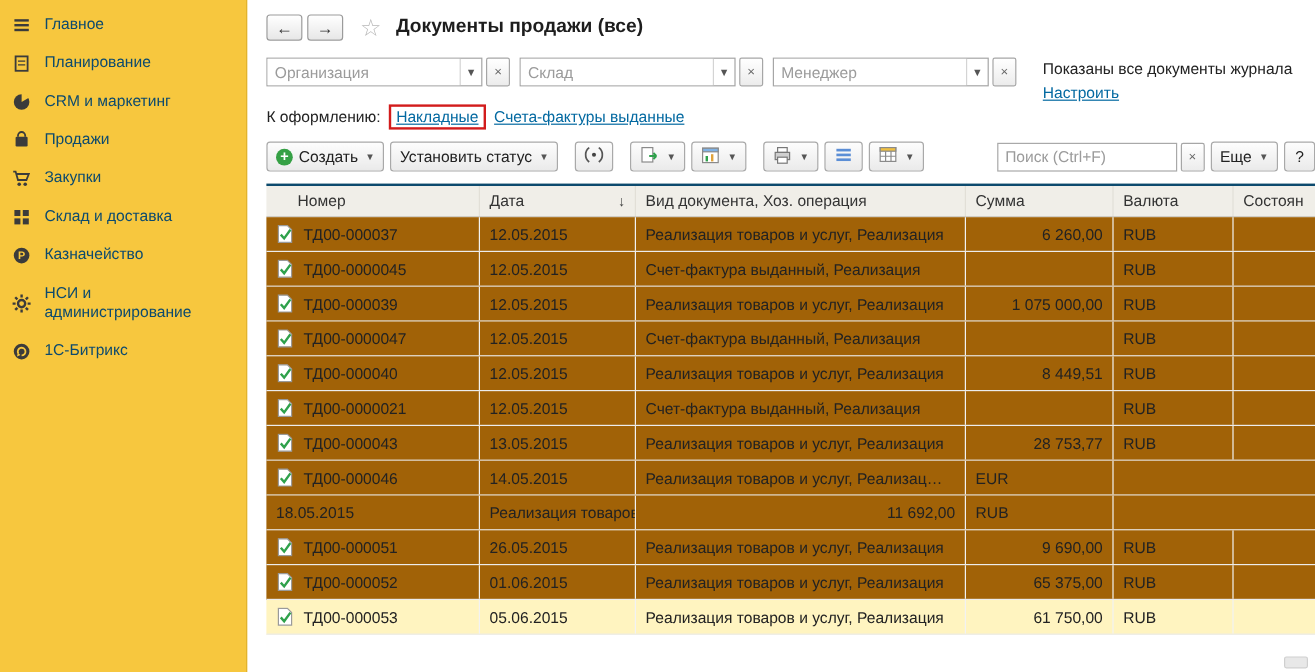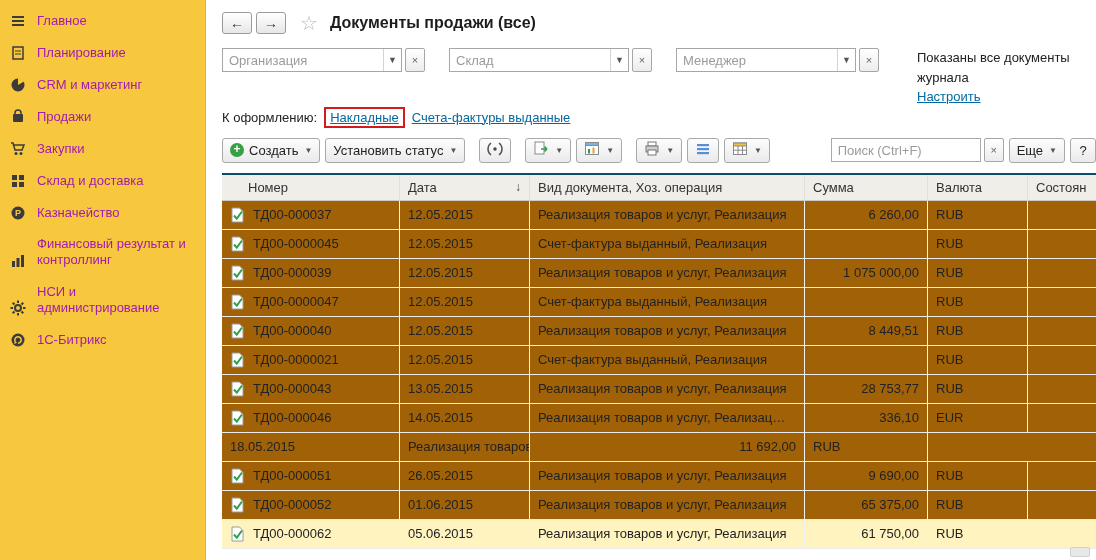--- a/index.html
+++ b/index.html
@@ -2,34 +2,34 @@
 <html><head>
 <meta charset="utf-8">
 <style>
   * { box-sizing: border-box; margin: 0; padding: 0; }
   html,body { width:1096px; height:560px; overflow:hidden; }
   body { font-family:"Liberation Sans", sans-serif; font-size:13px; color:#222; background:#fff; }
   .app { display:flex; width:1096px; height:560px; }
 
   
   .sidebar { width:206px; background:#f7c73e; border-right:1px solid #e2b32d; padding:12px 8px 10px 10px; display:flex; flex-direction:column; gap:15px; flex:none; }
-  .side-item { display:flex; gap:10px; align-items:flex-end; cursor:pointer; color:#a21caf; line-height:1.25; }
+  .side-item { display:flex; gap:10px; align-items:center; cursor:pointer; color:#0c4a6e; line-height:1.25; }
   .side-item .sicon { width:17px; flex:none; margin-top:1px; }
   .side-item svg { display:block; }
 
   
   .main { flex:1; padding:8px 0 0 16px; position:relative; overflow:hidden; }
 
   .titlebar { display:flex; align-items:center; height:30px; gap:4px; }
   .navbtn { width:30px; height:22px; border:1px solid #9b9b9b; border-radius:3px; background:linear-gradient(#ffffff,#e7e7e7); font-size:14px; font-weight:bold; color:#333; display:inline-flex; align-items:center; justify-content:center; cursor:pointer; }
   .star { font-size:20px; color:#b9b9b9; margin:0 8px 0 10px; cursor:pointer; }
   .page-title { font-size:16px; font-weight:700; color:#1d1d1d; }
 
   .filters { display:flex; align-items:flex-start; margin-top:10px; }
-  .combo { display:flex; align-items:center; margin-right:24px; }
+  .combo { display:flex; align-items:center; margin-right:8px; }
   .cbox { display:flex; align-items:center; width:180px; height:24px; border:1px solid #a6a6a6; background:#fff; }
   .cbox input { border:none; outline:none; flex:1; min-width:0; height:100%; padding:0 6px; font:13px "Liberation Sans",sans-serif; color:#222; }
   .cbox input::placeholder { color:#9b9b9b; }
   .caret-btn { width:18px; height:100%; display:flex; align-items:center; justify-content:center; border-left:1px solid #d4d4d4; color:#555; font-size:9px; cursor:pointer; flex:none; }
   .clear-btn { width:20px; height:24px; margin-left:3px; border:1px solid #a6a6a6; border-radius:2px; background:linear-gradient(#fff,#ececec); color:#666; font-size:11px; display:flex; align-items:center; justify-content:center; cursor:pointer; }
   .journal-info { margin-left:14px; line-height:1.5; }
   .journal-info .note { color:#222; }
   a.link { color:#0369a1; text-decoration:underline; cursor:pointer; }
 
   .quicklinks { margin-top:0; display:flex; align-items:center; gap:7px; }
@@ -134,30 +134,20 @@
           <svg width="16" height="16">
             <circle cx="8" cy="8" r="6.5" fill="#3b3b3b"></circle>
             <text x="8" y="11.2" text-anchor="middle" font-size="9" font-weight="bold" fill="#f7c73e" font-family="sans-serif">P</text>
           </svg>
         </span>
       <span>Казначейство</span>
     </div>
     <div class="side-item">
       <span class="sicon">
           <svg width="16" height="16">
-            <rect x="2" y="8" width="3" height="6" fill="#3b3b3b"></rect>
-            <rect x="6.5" y="5" width="3" height="9" fill="#3b3b3b"></rect>
-            <rect x="11" y="2" width="3" height="12" fill="#3b3b3b"></rect>
-          </svg>
-        </span>
-      <span>Финансовый результат и контроллинг</span>
-    </div>
-    <div class="side-item">
-      <span class="sicon">
-          <svg width="16" height="16">
             <circle cx="8" cy="8" r="3" fill="none" stroke="#3b3b3b" stroke-width="2"></circle>
             <g stroke="#3b3b3b" stroke-width="2">
               <line x1="8" y1="0.5" x2="8" y2="3"></line>
               <line x1="8" y1="13" x2="8" y2="15.5"></line>
               <line x1="0.5" y1="8" x2="3" y2="8"></line>
               <line x1="13" y1="8" x2="15.5" y2="8"></line>
               <line x1="2.7" y1="2.7" x2="4.5" y2="4.5"></line>
               <line x1="11.5" y1="11.5" x2="13.3" y2="13.3"></line>
               <line x1="13.3" y1="2.7" x2="11.5" y2="4.5"></line>
               <line x1="2.7" y1="13.3" x2="4.5" y2="11.5"></line>
@@ -444,21 +434,20 @@
       <span class="docicon">
                 <svg width="15" height="16">
                   <path d="M2 1 h7.5 l3.5 3.5 V15 H2 Z" fill="#fff" stroke="#9a9a9a"></path>
                   <path d="M4 8.5 l2.8 3.2 L12 4.5" fill="none" stroke="#2fa14b" stroke-width="2"></path>
                 </svg>
               </span>
       <span>ТД00-000046</span>
     </div>
     <div class="cell">14.05.2015</div>
     <div class="cell">Реализация товаров и услуг, Реализац…</div>
-    <div class="cell c-sum">336,10</div>
     <div class="cell">EUR</div>
     <div class="cell c-state"></div>
   </div>
 
   <div class="trow">
     <div class="cell">18.05.2015</div>
     <div class="cell">Реализация товаров и услуг, Реализация</div>
     <div class="cell c-sum">11 692,00</div>
     <div class="cell">RUB</div>
     <div class="cell c-state"></div>
@@ -499,21 +488,21 @@
   </div>
 
   <div class="trow selected">
     <div class="cell c-num">
       <span class="docicon">
                 <svg width="15" height="16">
                   <path d="M2 1 h7.5 l3.5 3.5 V15 H2 Z" fill="#fff" stroke="#9a9a9a"></path>
                   <path d="M4 8.5 l2.8 3.2 L12 4.5" fill="none" stroke="#2fa14b" stroke-width="2"></path>
                 </svg>
               </span>
-      <span>ТД00-000062</span>
+      <span>ТД00-000053</span>
     </div>
     <div class="cell">05.06.2015</div>
     <div class="cell">Реализация товаров и услуг, Реализация</div>
     <div class="cell c-sum">61 750,00</div>
     <div class="cell">RUB</div>
     <div class="cell c-state"></div>
   </div>
 </div>
     </div>
 

